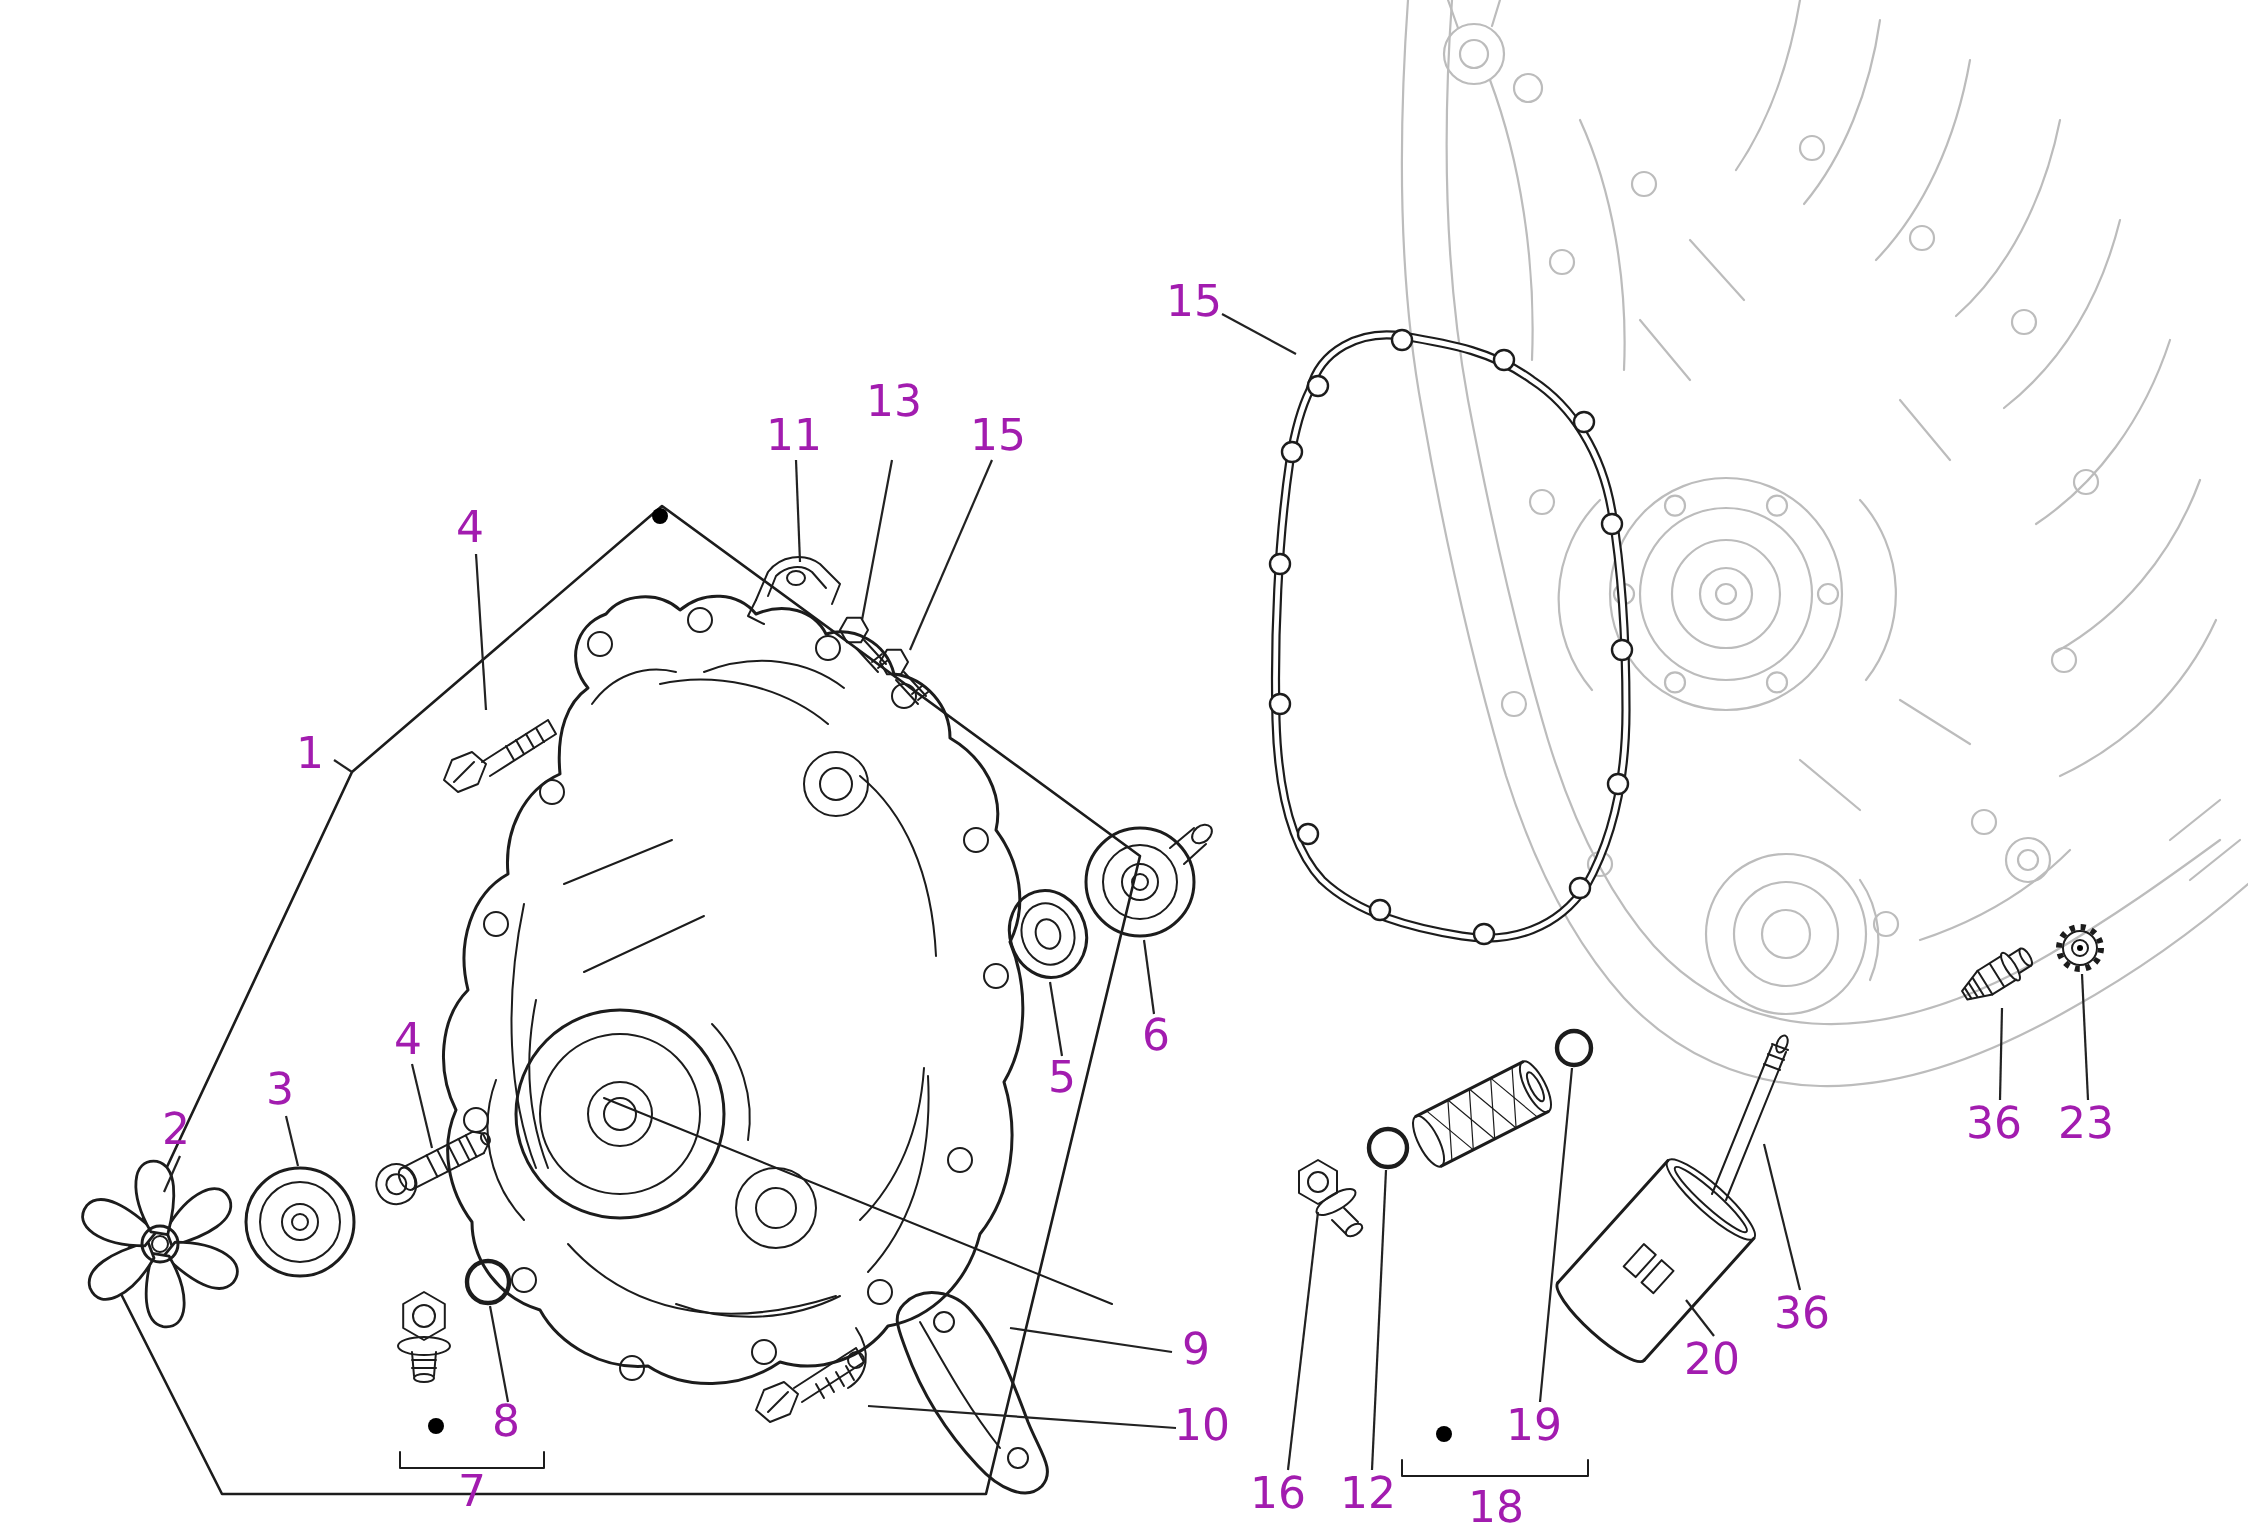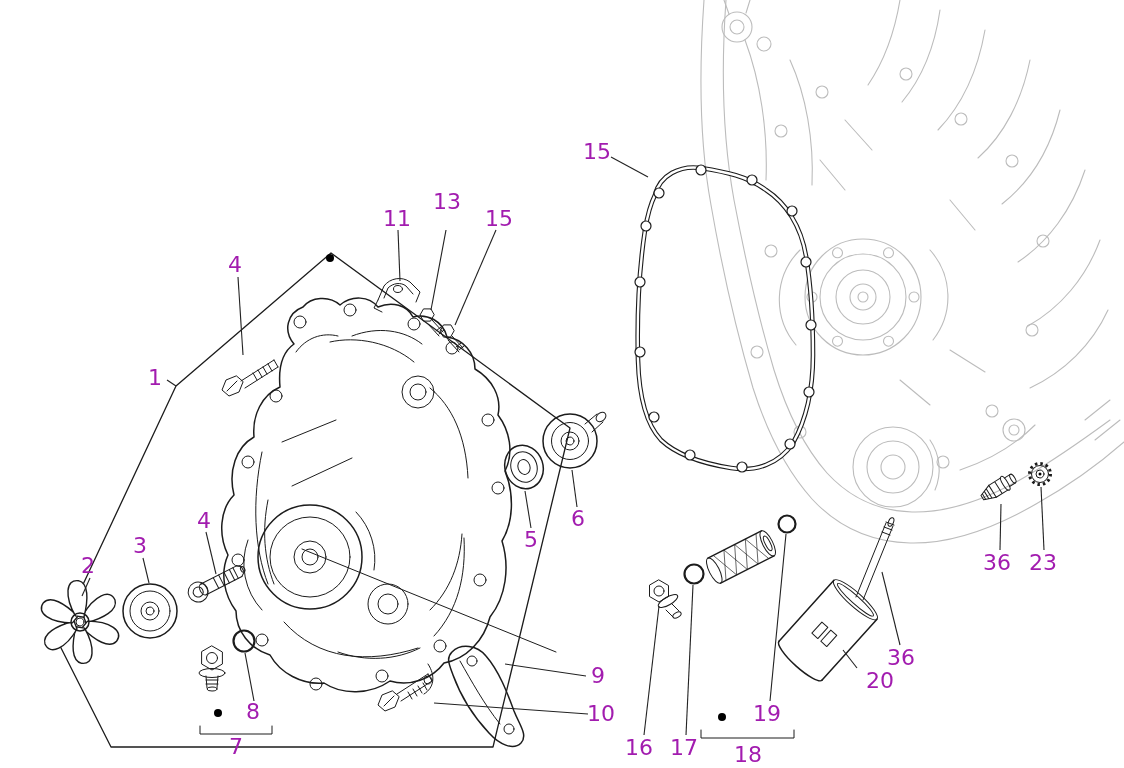--- a/index.html
+++ b/index.html
@@ -322,21 +322,21 @@
 <span class="co" style="left:236px;top:747px">7</span>
 <span class="co" style="left:253px;top:712px">8</span>
 <span class="co" style="left:598px;top:676px">9</span>
 <span class="co" style="left:601px;top:714px">10</span>
 <span class="co" style="left:397px;top:219px">11</span>
 <span class="co" style="left:499px;top:219px">15</span>
 <span class="co" style="left:447px;top:202px">13</span>
 <span class="co" style="left:235px;top:265px">4</span>
 <span class="co" style="left:597px;top:152px">15</span>
 <span class="co" style="left:639px;top:748px">16</span>
-<span class="co" style="left:684px;top:748px">17</span>
+<span class="co" style="left:684px;top:748px">12</span>
 <span class="co" style="left:748px;top:755px">18</span>
 <span class="co" style="left:767px;top:714px">19</span>
-<span class="co" style="left:880px;top:681px">20</span>
+<span class="co" style="left:856px;top:681px">20</span>
 <span class="co" style="left:901px;top:658px">36</span>
 <span class="co" style="left:997px;top:563px">36</span>
 <span class="co" style="left:1043px;top:563px">23</span>
 
 </div>
 
 </body></html>

